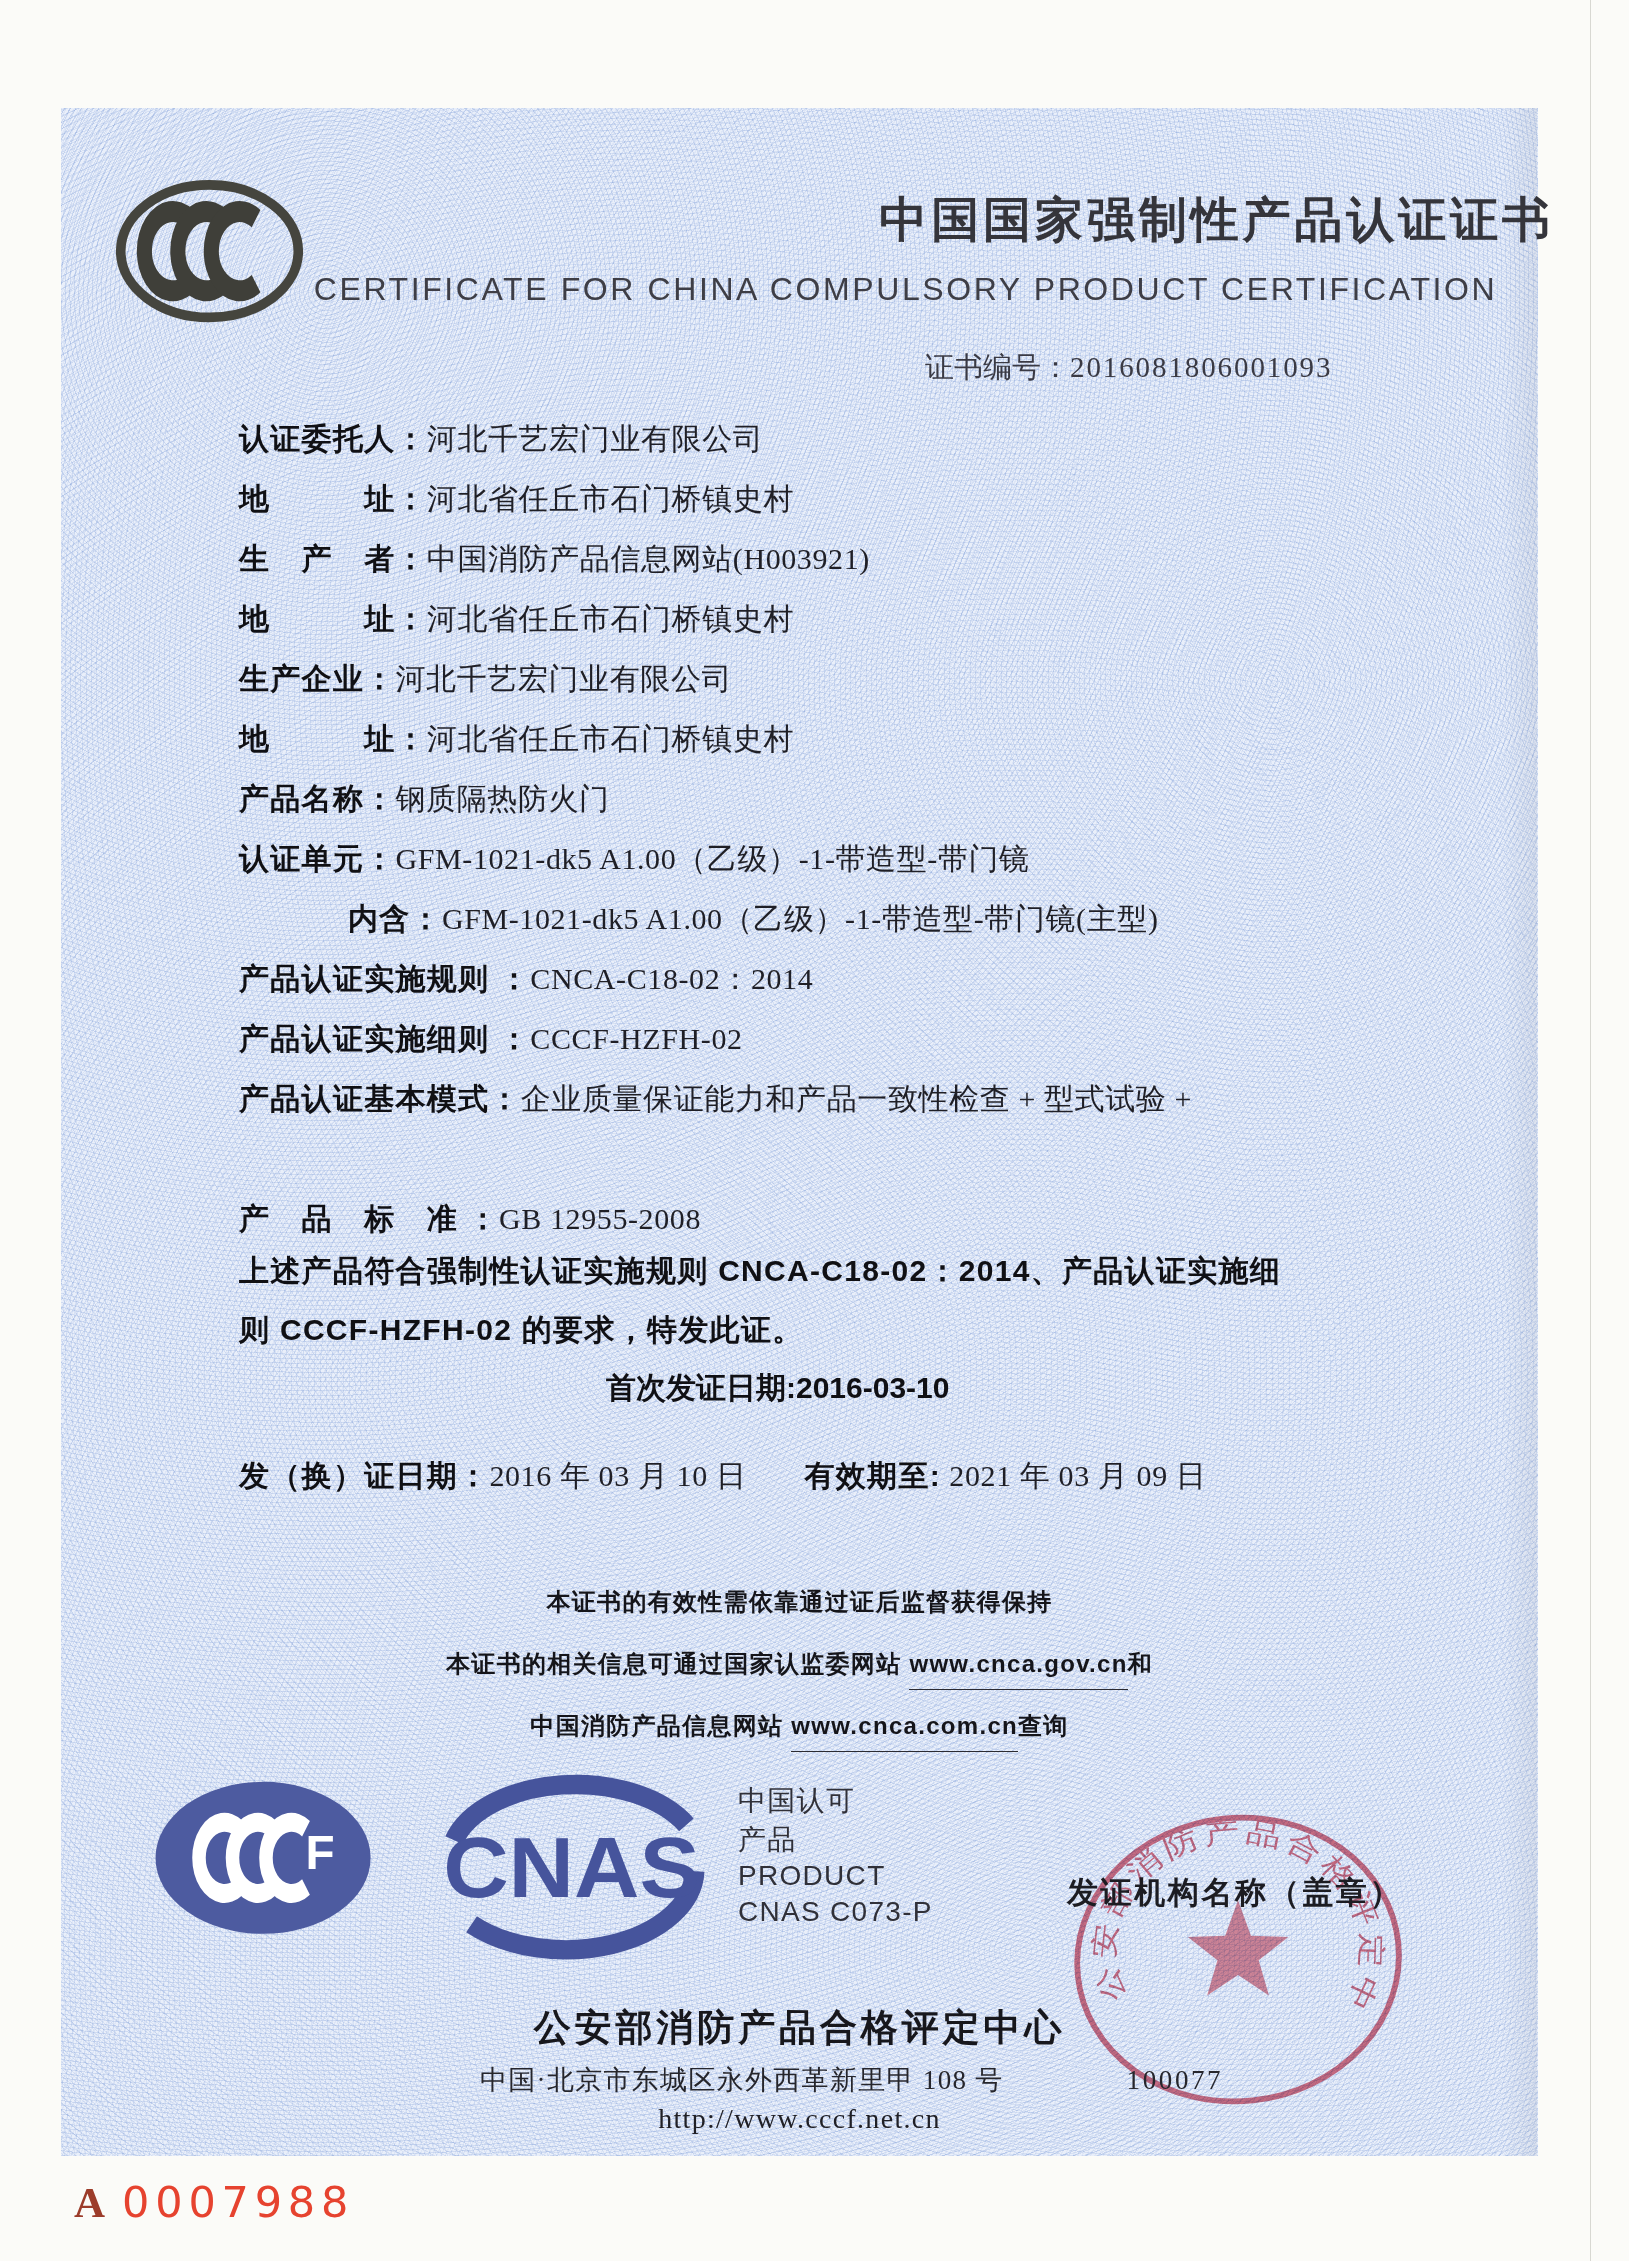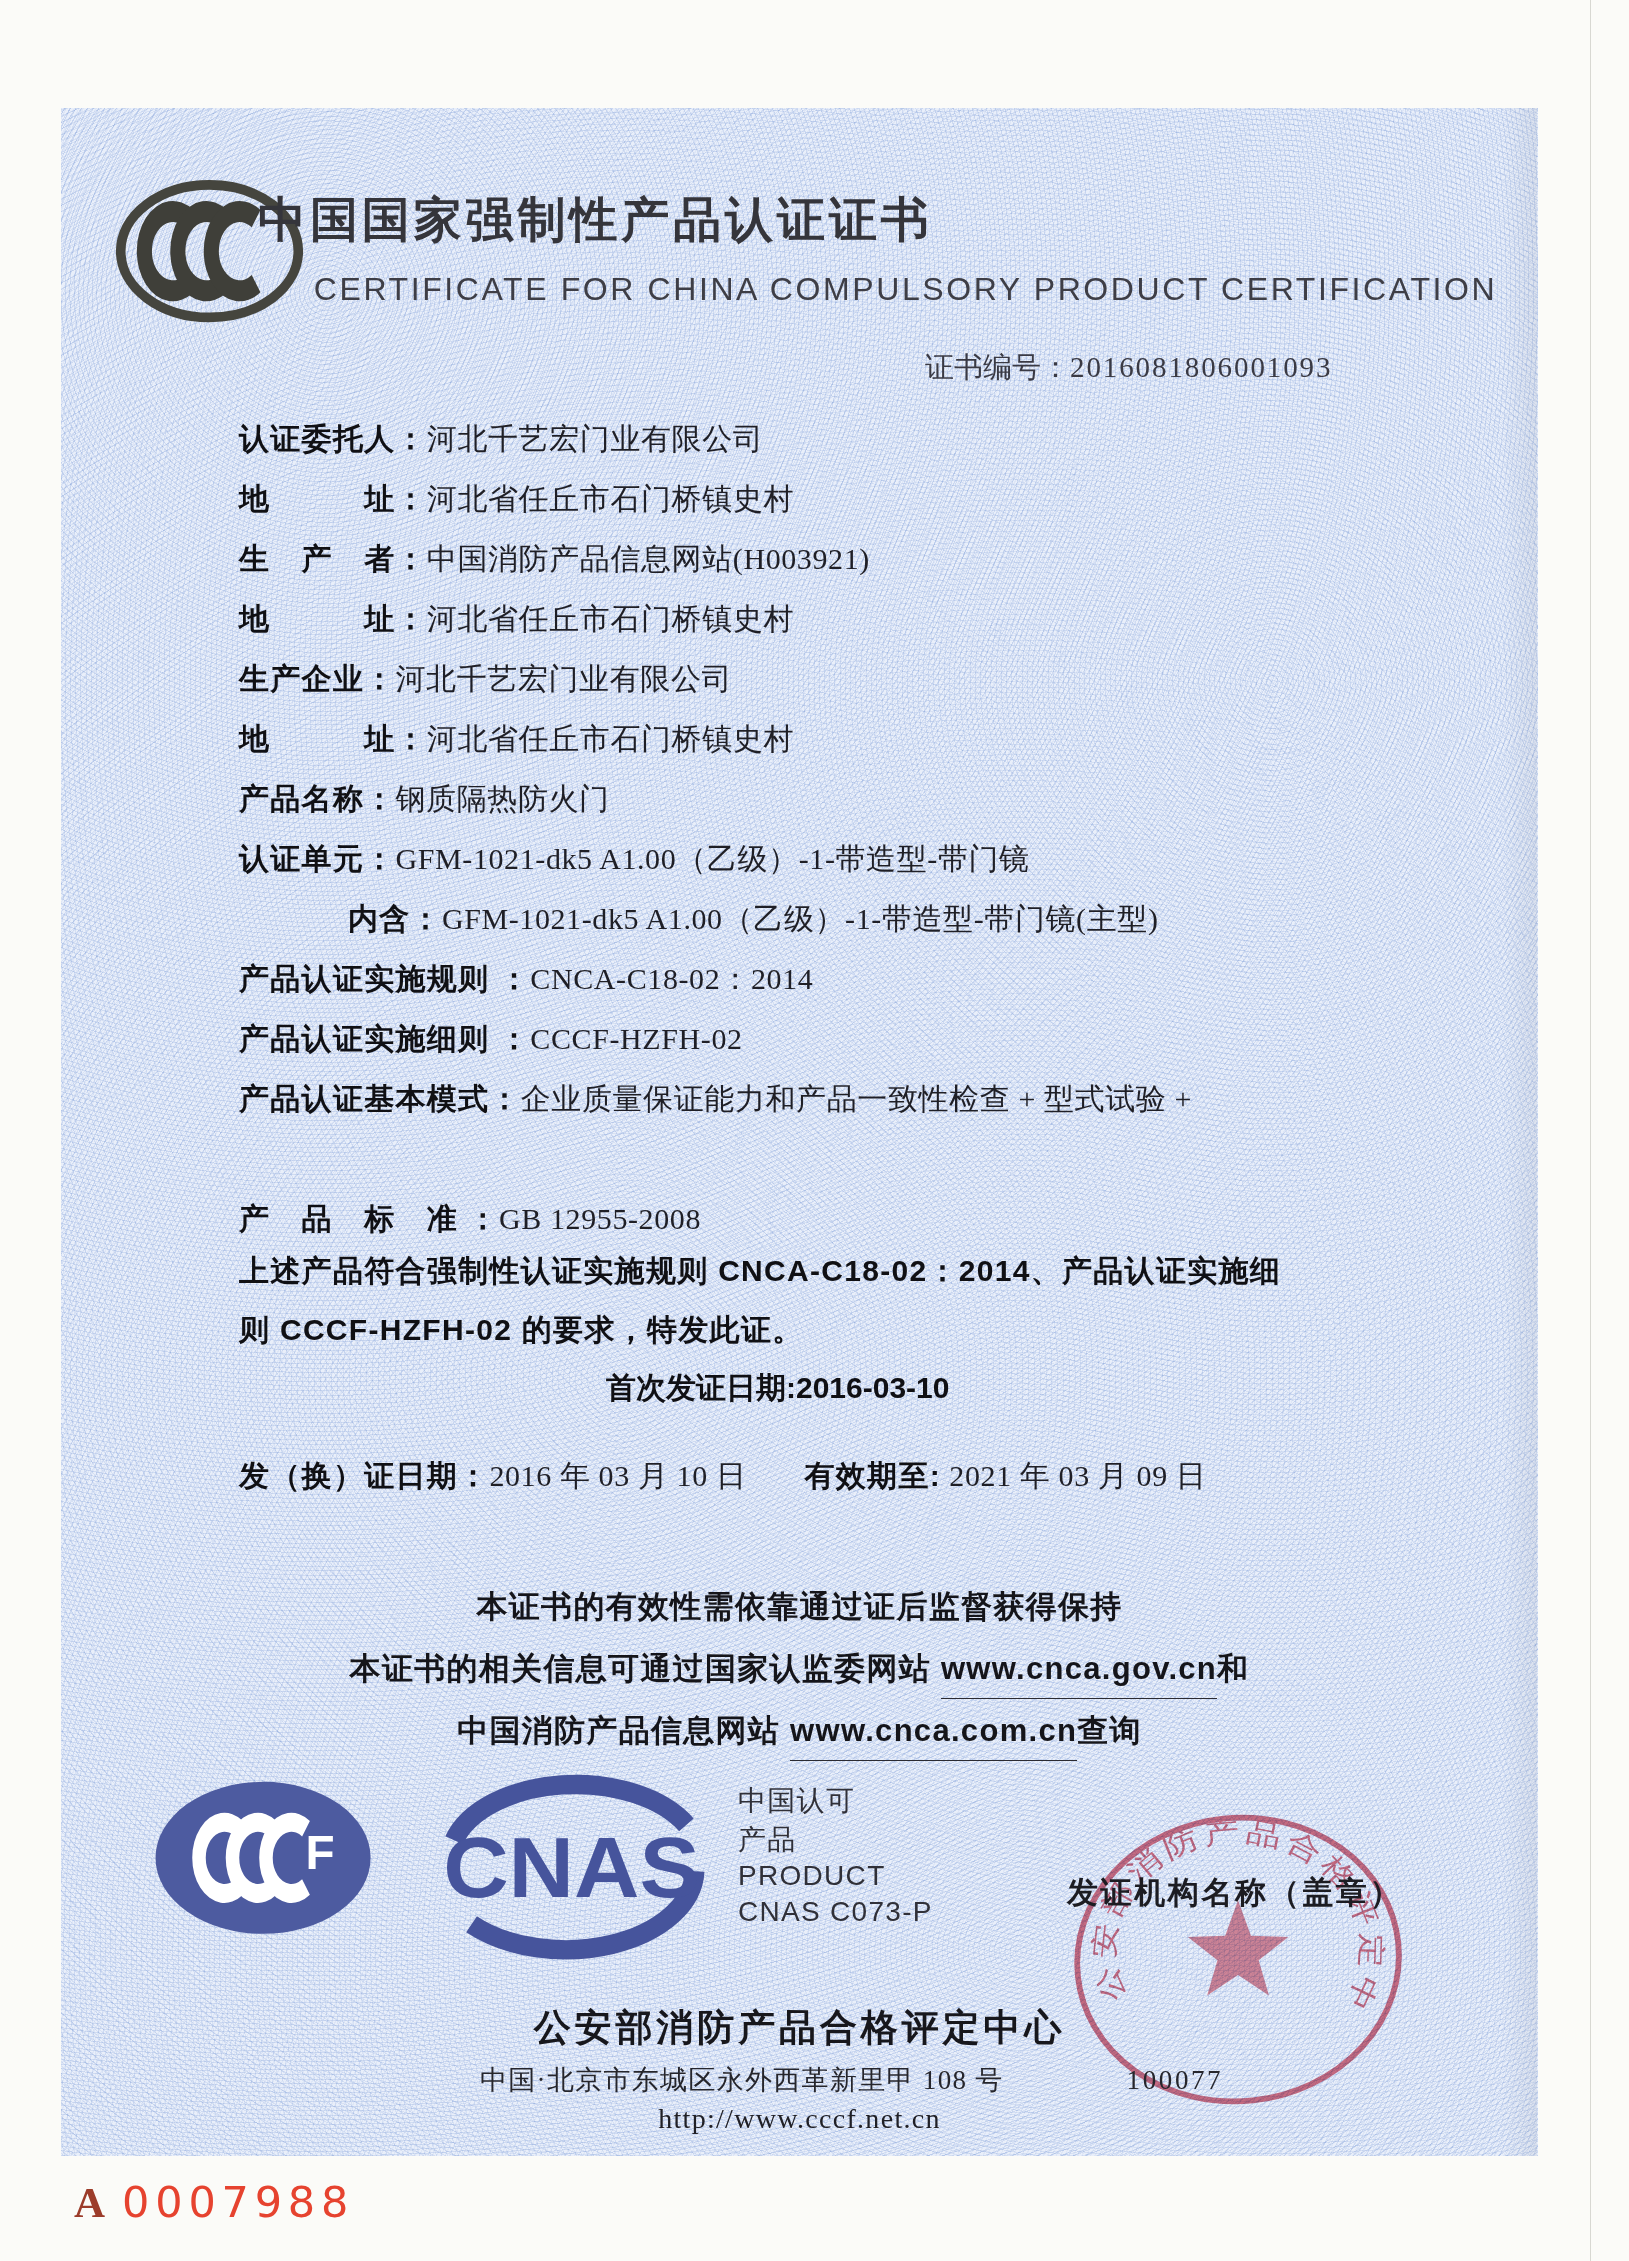--- a/index.html
+++ b/index.html
@@ -18,36 +18,36 @@
       repeating-radial-gradient(circle at 18% 9%,  rgba(104,140,208,.20) 0 1px, rgba(255,255,255,0) 1px 4.5px),
       repeating-radial-gradient(circle at 82% 28%, rgba(104,140,208,.16) 0 1px, rgba(255,255,255,0) 1px 5.2px),
       repeating-radial-gradient(circle at 38% 62%, rgba(104,140,208,.14) 0 1px, rgba(255,255,255,0) 1px 5.8px),
       repeating-radial-gradient(circle at 65% 90%, rgba(104,140,208,.14) 0 1px, rgba(255,255,255,0) 1px 5.2px),
       repeating-linear-gradient(115deg, rgba(120,150,215,.10) 0 1.3px, rgba(255,255,255,0) 1.3px 3.9px);
   }
 
   .abs{position:absolute;white-space:nowrap;}
 
   
-  #title-cn{left:258px;top:188px;width:1296px;text-align:left;font-size:48px;font-weight:bold;
+  #title-cn{left:258px;top:188px;width:1296px;text-align:right;font-size:48px;font-weight:bold;
     letter-spacing:3.9px;color:#35353b;}
   #title-en{left:190px;top:271px;width:1431px;text-align:center;font-size:32px;color:#3e3e46;letter-spacing:2.6px;}
   #cert-no{left:925px;top:348px;font-size:29px;color:#3a3a44;font-family:"Liberation Serif","DejaVu Serif",serif;}
   #cert-no .num{letter-spacing:1.9px;}
 
   
   .line{position:absolute;left:239px;font-size:30px;line-height:39px;white-space:nowrap;}
   .lbl{font-weight:bold;color:#101014;letter-spacing:1.3px;}
   .val{font-family:"Liberation Serif","DejaVu Serif",serif;color:#1f1f26;letter-spacing:0.6px;}
   #line-9{left:348px;}
   #first-issue{left:574px;font-weight:bold;color:#101014;margin-left:32px;}
   .gap{display:inline-block;width:58px;}
 
   
-  .stmt{left:61px;width:1477px;text-align:center;font-size:31px;font-weight:bold;color:#15151a;letter-spacing:1.3px;}
+  .stmt{left:61px;width:1477px;text-align:center;font-size:24px;font-weight:bold;color:#15151a;letter-spacing:1.3px;}
   .url{border-bottom:1.9px solid #2b2b32;padding-bottom:12px;}
 
   
   .accr{left:738px;font-size:28px;color:#303038;letter-spacing:1.3px;}
 
   
   #stamp-label{left:1067px;top:1872px;font-size:31px;font-weight:bold;color:#1c1c22;letter-spacing:2.6px;}
   #issuer{left:61px;top:2003px;width:1477px;text-align:center;font-size:37px;font-weight:bold;color:#17171c;letter-spacing:3.9px;}
   #address-row{left:480px;top:2062px;font-size:27px;color:#26262c;
     font-family:"Liberation Serif","DejaVu Serif",serif;letter-spacing:1.3px;}

